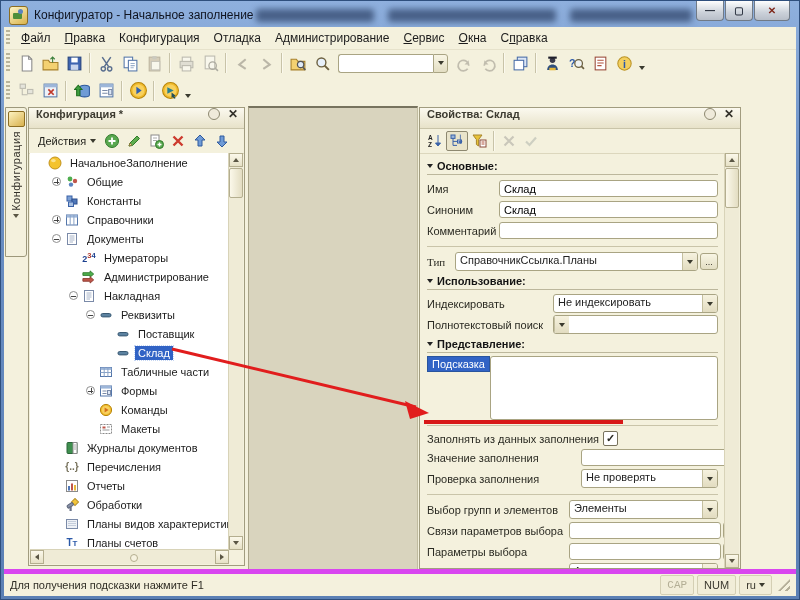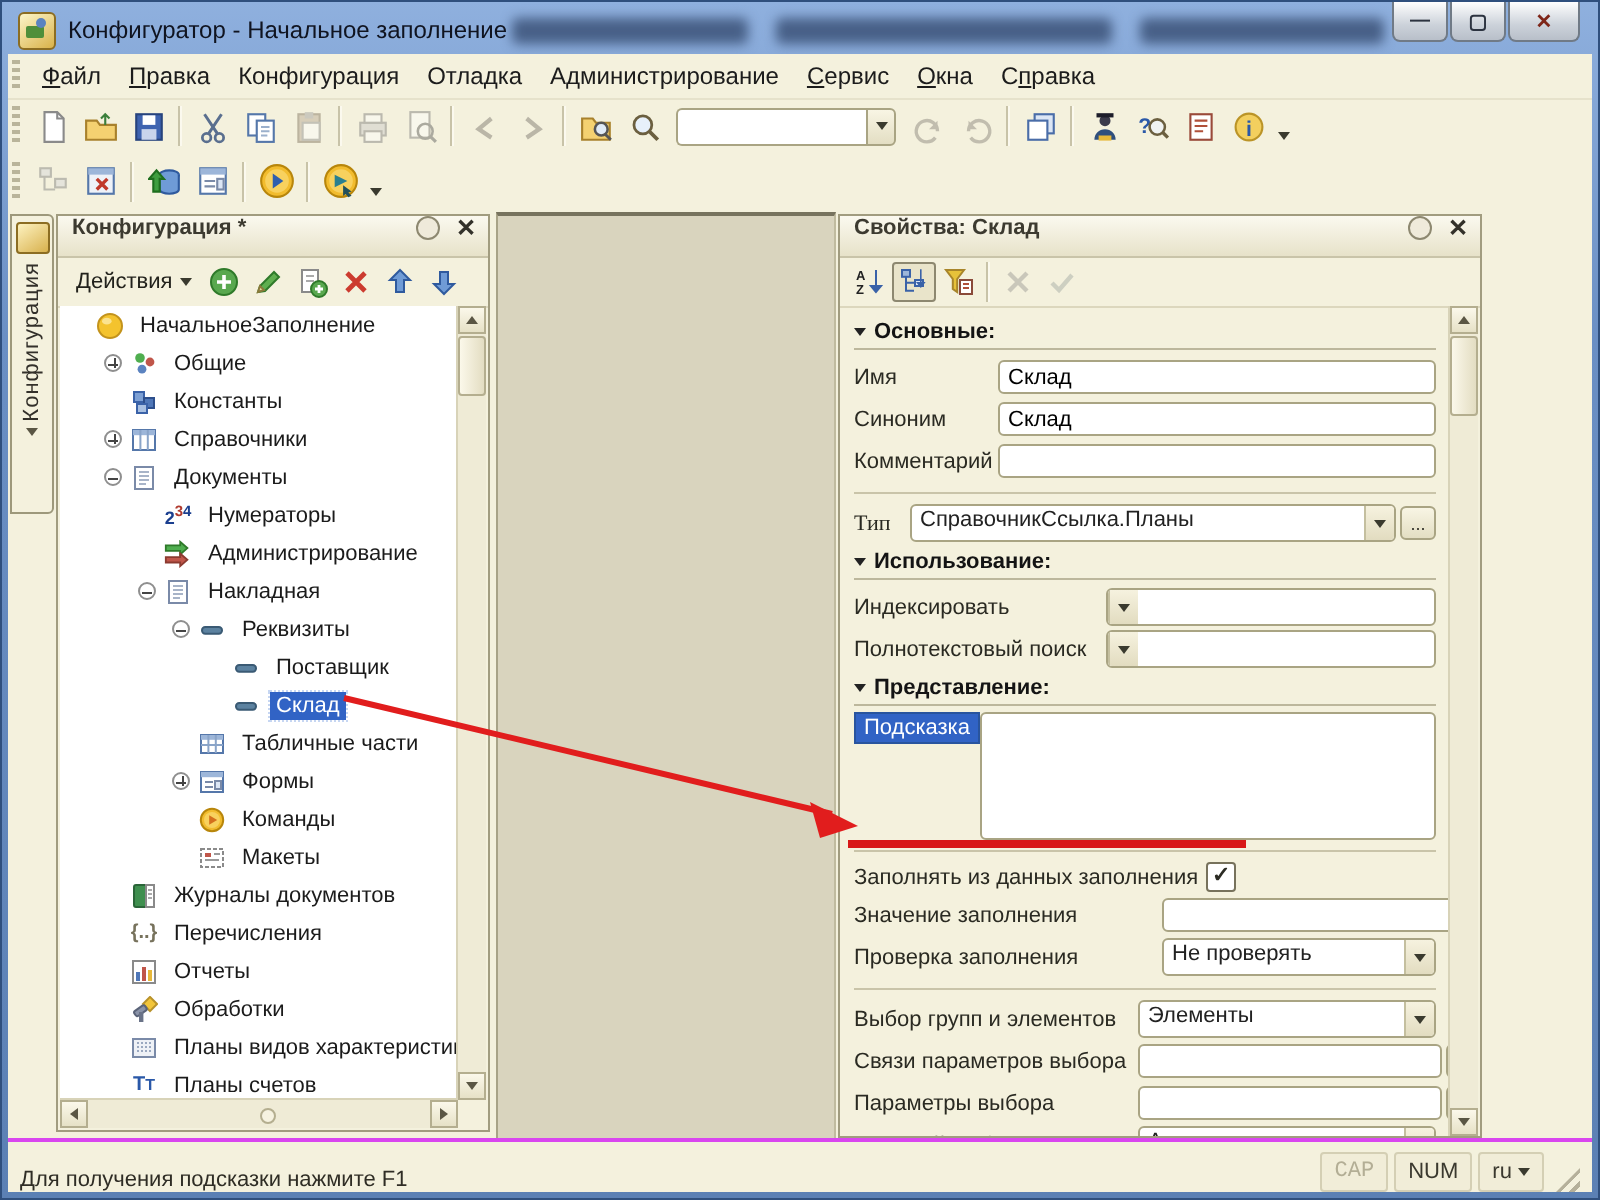--- a/index.html
+++ b/index.html
@@ -87,21 +87,21 @@
   .combo{flex:1;display:flex;height:17px;border:1px solid #a9a483;border-radius:3px;background:#fff;overflow:hidden;}
   .combo .val{flex:1;padding:1px 4px;white-space:nowrap;overflow:hidden;}
   .combo .dd{width:14px;background:linear-gradient(#f6f2df,#e2dcc0);border-left:1px solid #c4bf9f;display:flex;align-items:center;justify-content:center;flex:none;}
   .sqbtn{width:18px;height:17px;box-sizing:border-box;border:1px solid #a9a483;border-radius:3px;background:linear-gradient(#f8f5e4,#e3dec3);display:flex;align-items:center;justify-content:center;font-size:9px;color:#33312a;margin-left:2px;flex:none;}
   .hr{height:1px;background:#c9c4a9;margin:5px 0 4px 0;}
   .tooltip-block{display:flex;align-items:flex-start;height:64px;margin-bottom:2px;}
   .chip{background:#3163c5;color:#fff;border:1px solid #28549e;padding:1px 4px;margin-right:0;flex:none;}
   .tooltip-block textarea{flex:1;height:58px;resize:none;border:1px solid #a9a483;border-radius:3px;background:#fff;outline:none;font-family:"Liberation Sans",sans-serif;}
   .cb{width:13px;height:13px;border:1px solid #77725c;border-radius:2px;background:#fff;display:flex;align-items:center;justify-content:center;font-size:11px;font-weight:bold;color:#2c2c24;margin-left:4px;line-height:11px;}
   
-  .statusbar{position:absolute;left:0;right:0;bottom:0;height:27px;border-top:2px solid #d946ef;display:flex;align-items:flex-end;padding:0 6px;box-sizing:border-box;background:#f4f1dd;}
+  .statusbar{position:absolute;left:0;right:0;bottom:0;height:27px;border-top:5px solid #d946ef;display:flex;align-items:center;padding:0 6px;box-sizing:border-box;background:#f4f1dd;}
   .statusmsg{flex:1;color:#2f2d25;font-size:11px;}
   .sbox{height:18px;padding:0 6px;border:1px solid #d4cfb4;border-radius:2px;display:flex;align-items:center;margin-left:3px;background:#f1edd8;font-size:11px;}
   .sbox.off{color:#b3ae95;font-family:Liberation Mono, monospace;}
   .sbox.on{color:#3b392f;}
   .resizegrip{width:12px;height:12px;margin-left:6px;background:repeating-linear-gradient(135deg,transparent 0 3px,#b5b09a 3px 5px);clip-path:polygon(100% 0,100% 100%,0 100%);}
   
   .overlay{position:absolute;inset:0;pointer-events:none;z-index:60;}
 </style>
 </head>
 <body>
@@ -727,20 +727,21 @@
               </span>
             <span class="sqbtn">...</span>
           </div>
           <div class="sect">
               <span class="tri-dn"></span>
               <b>Использование:</b>
             </div>
           <div class="prow">
             <span class="plabel" style="width:126px;">Индексировать</span>
             <span class="combo">
+                <span class="val">Не индексировать</span>
                 <span class="dd">
                   <span class="tri-dn"></span>
                 </span>
               </span>
           </div>
           <div class="prow">
             <span class="plabel" style="width:126px;">Полнотекстовый поиск</span>
             <span class="combo">
                 <span class="dd">
                   <span class="tri-dn"></span>

